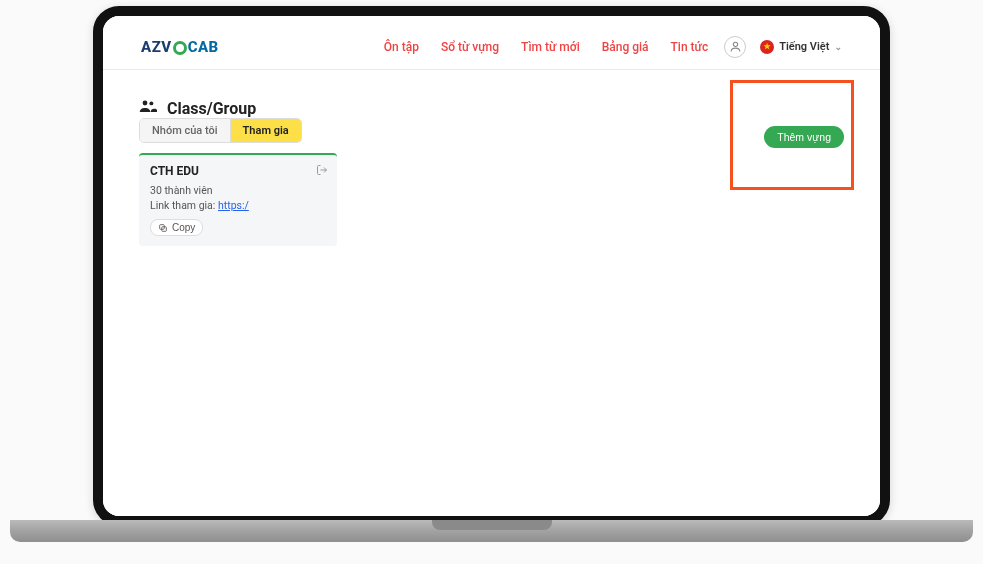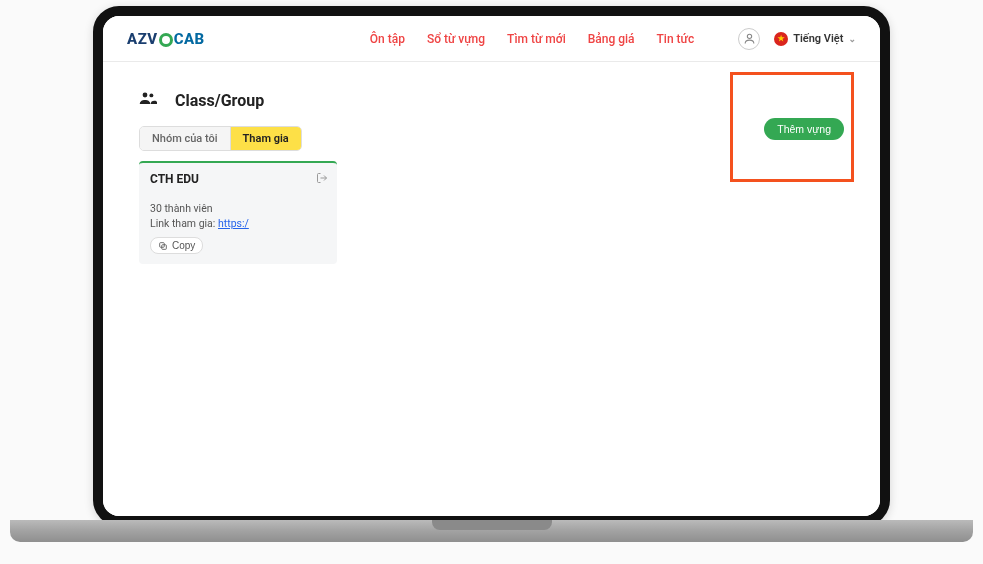--- a/index.html
+++ b/index.html
@@ -47,22 +47,23 @@
       height: 100%;
       background: #fff;
       display: flex;
       flex-direction: column;
     }
     
     .header {
       display: flex;
       align-items: center;
       height: 46px;
-      padding: 0 24px;
+      padding: 0 38px;
       border-bottom: 1px solid #eaeaea;
+      margin-top: 8px;
     }
     .logo {
       font-weight: 800;
       font-size: 15px;
       letter-spacing: 0.5px;
       display: flex;
       align-items: center;
     }
     .logo .az { color: #1a3e6f; }
     .logo .o {
@@ -133,22 +134,22 @@
 
     
     .content {
       padding: 28px 36px;
       position: relative;
       flex: 1;
     }
     .page-title-row {
       display: flex;
       align-items: center;
-      gap: 18px;
-      margin-bottom: 16px;
+      gap: 10px;
+      margin-bottom: 0;
     }
     .group-icon {
       font-size: 16px;
       color: #222;
     }
     .page-title {
       font-size: 16px;
       font-weight: 700;
       color: #222;
     }
@@ -184,21 +185,21 @@
       border-top: 2px solid #34a853;
       padding: 9px 11px 10px;
       position: relative;
       font-size: 11px;
       color: #555;
     }
     .group-card .card-title {
       font-size: 12px;
       font-weight: 700;
       color: #222;
-      margin-bottom: 16px;
+      margin-bottom: 6px;
     }
     .card-exit-icon {
       position: absolute;
       right: 9px;
       top: 9px;
       color: #999;
       cursor: pointer;
       font-size: 12px;
     }
     .card-line {

